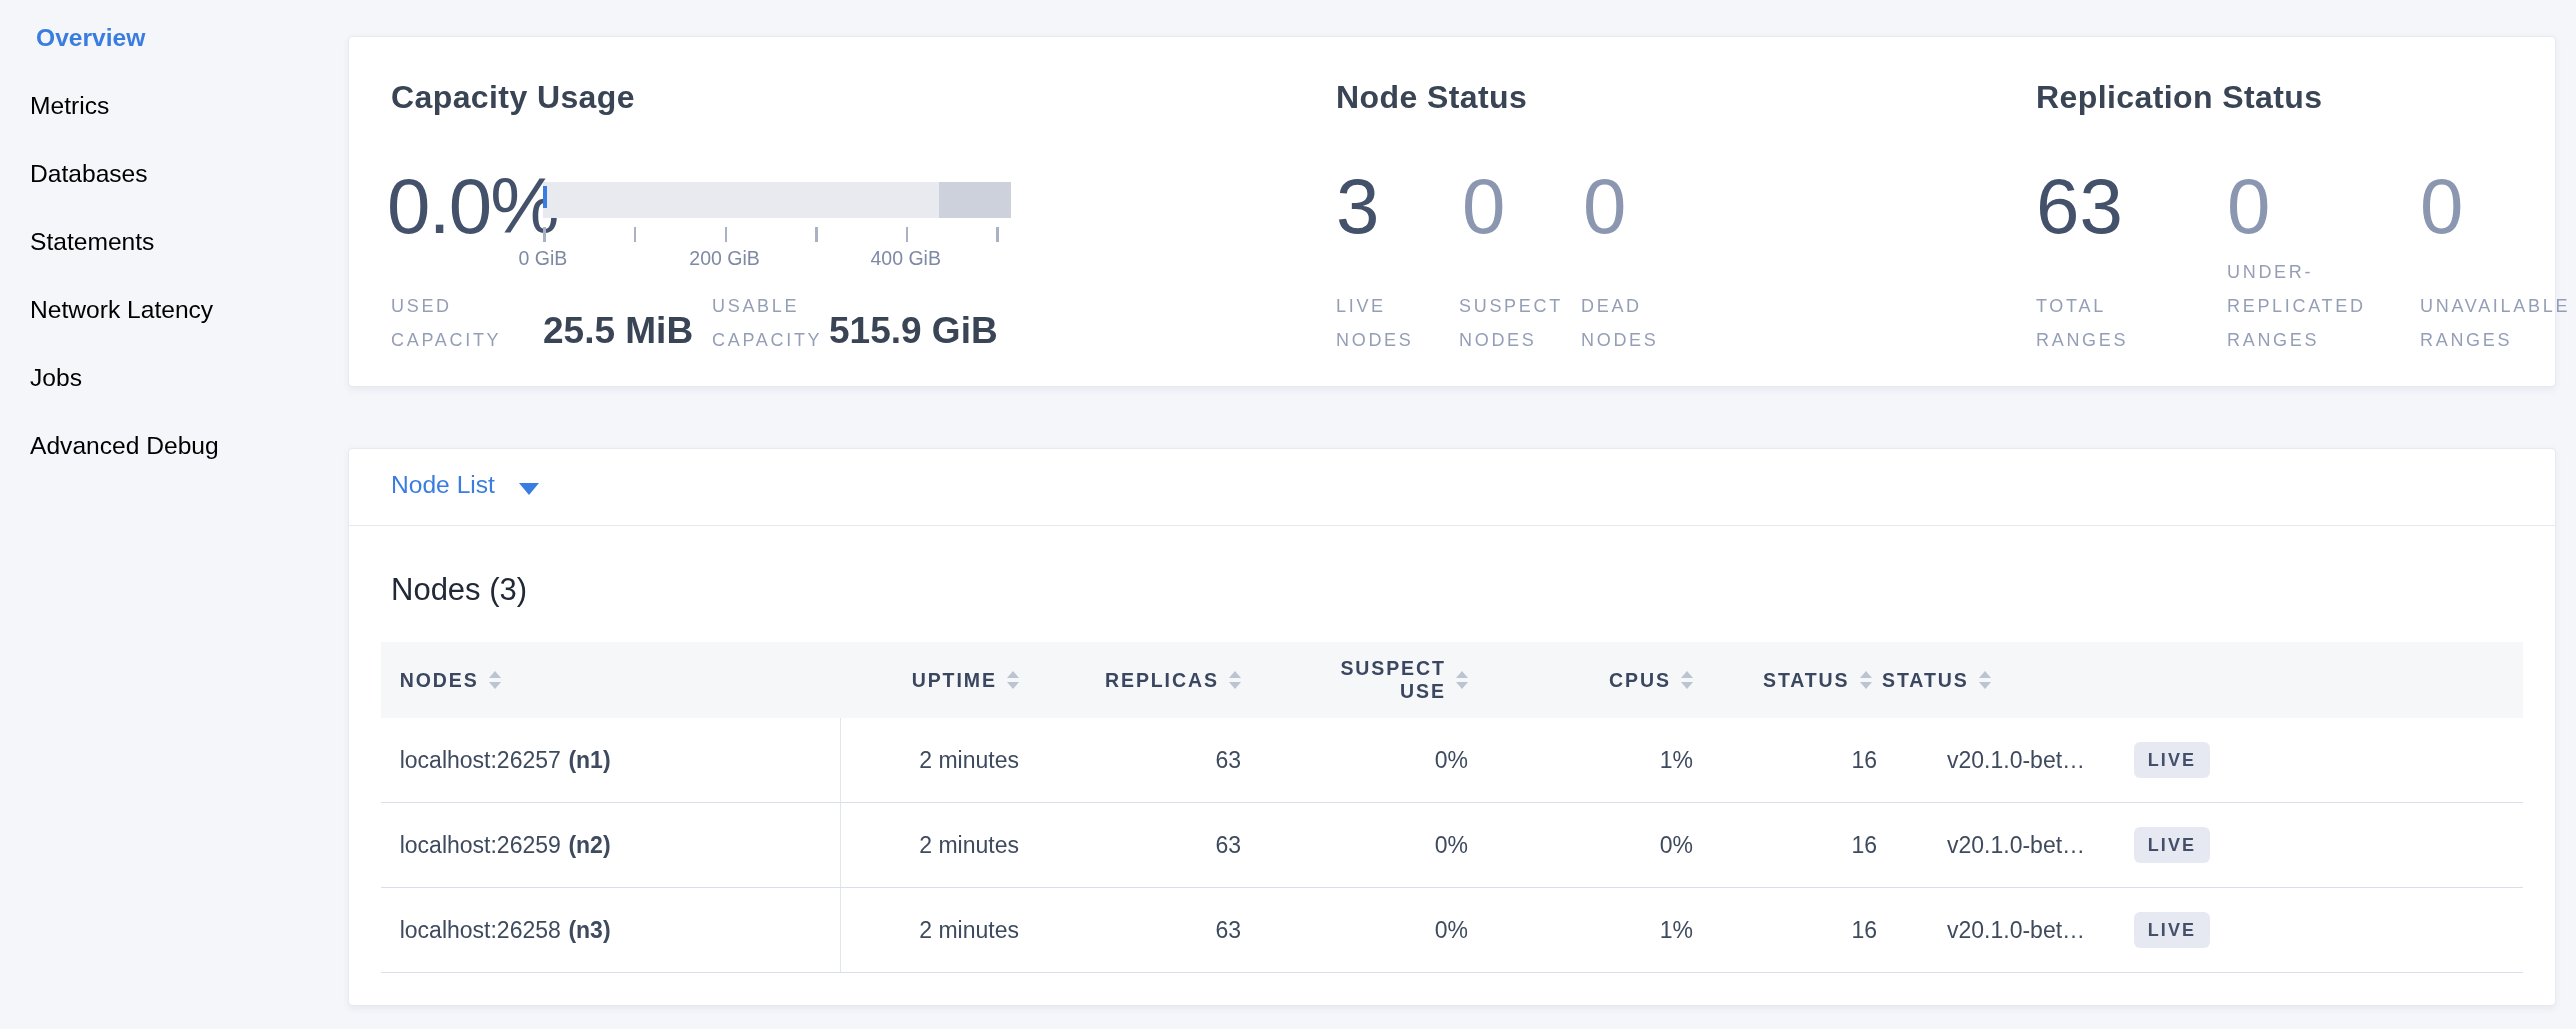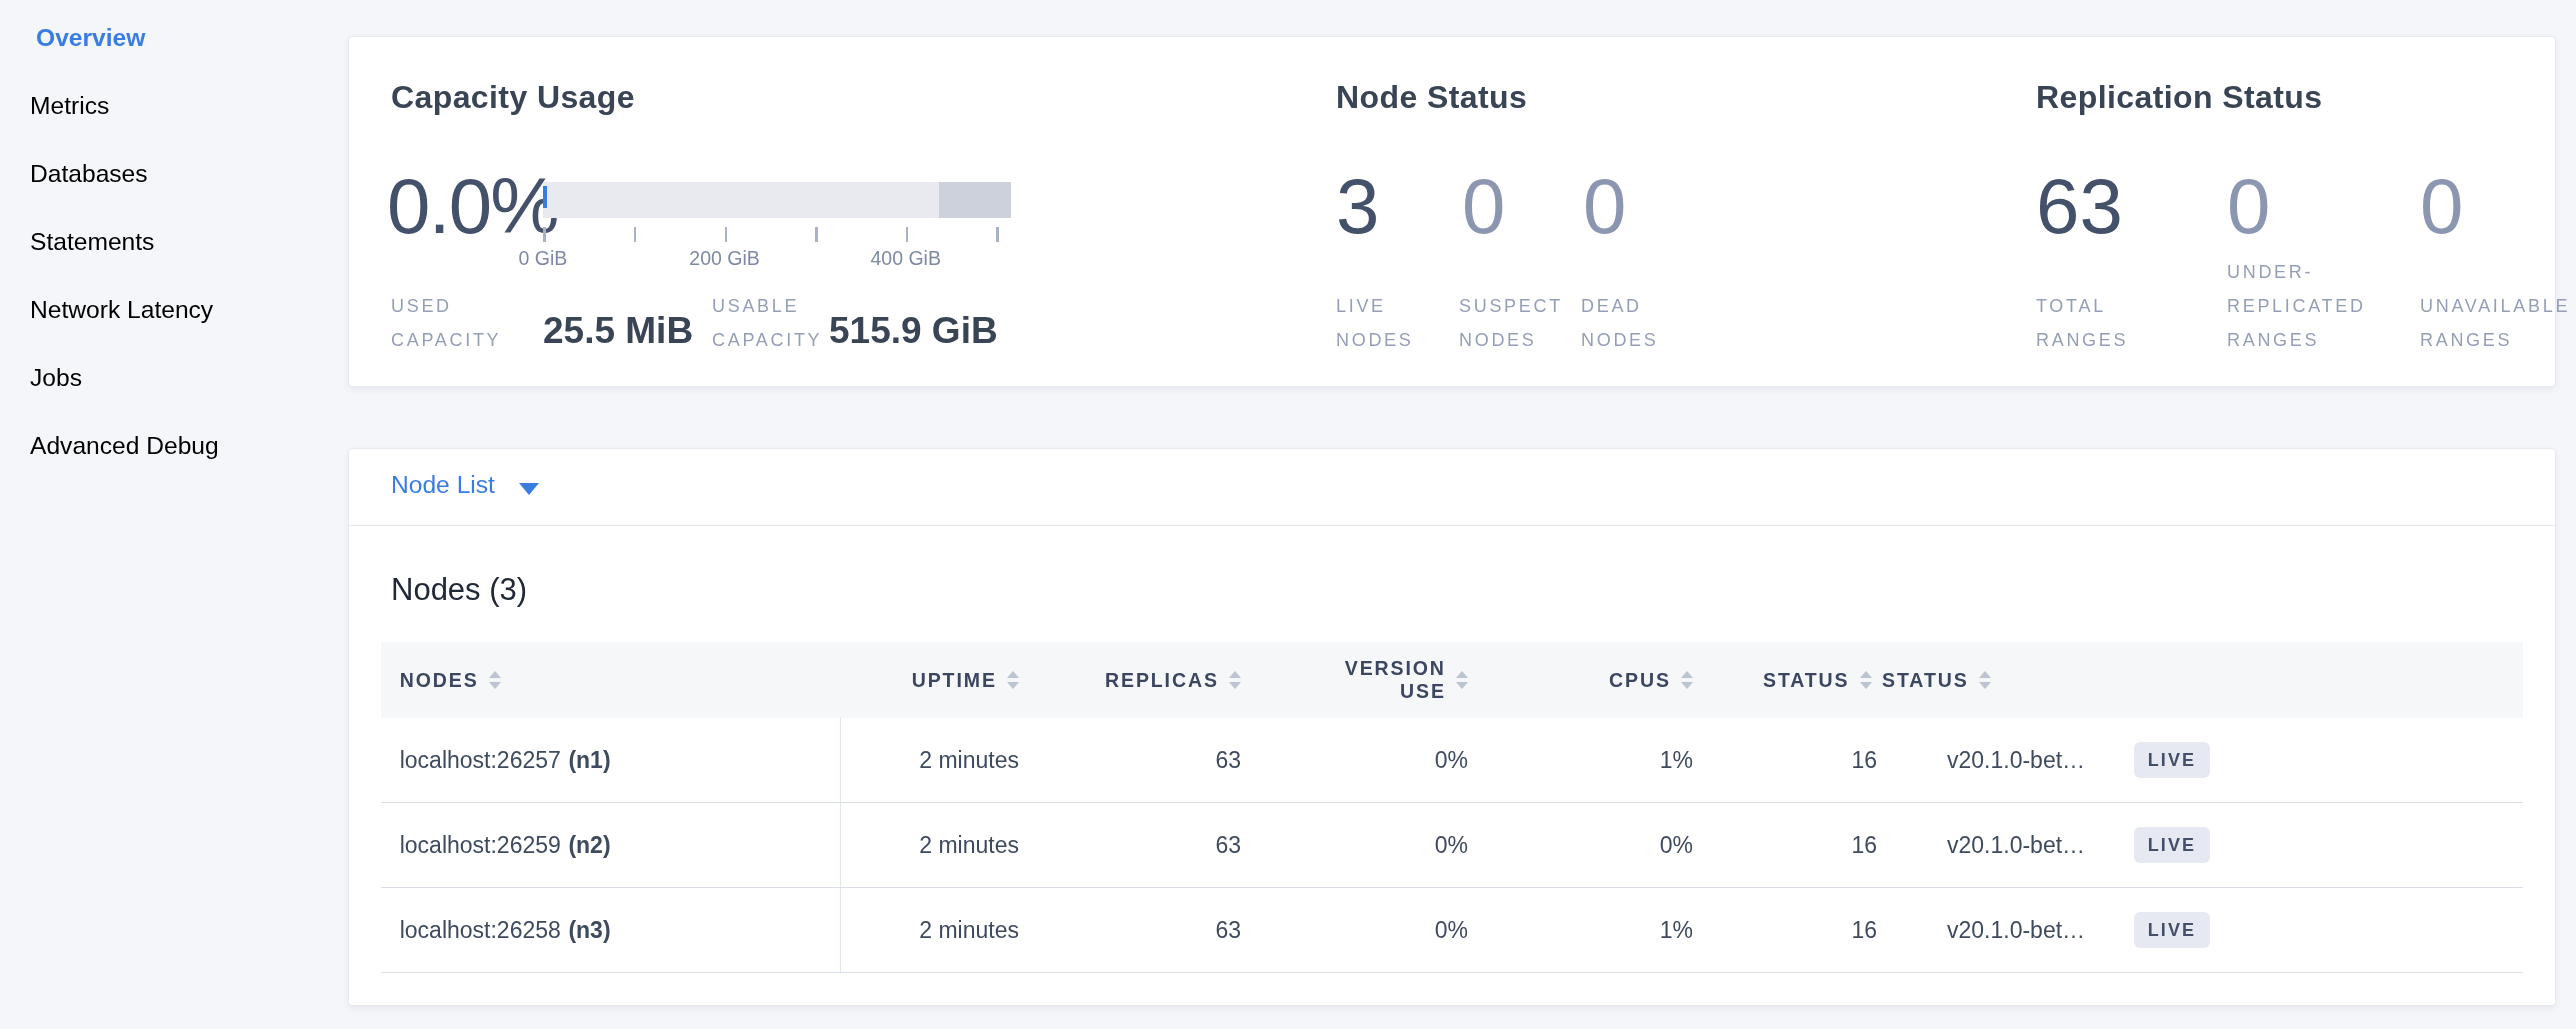--- a/index.html
+++ b/index.html
@@ -204,21 +204,21 @@
           </span>
         </div>
       <div class="th right">
           <span class="txt">REPLICAS</span>
           <span class="sort">
             <i class="up"></i>
             <i class="dn"></i>
           </span>
         </div>
       <div class="th right wrap">
-          <span class="txt">VERSION USE</span>
+          <span class="txt">SUSPECT USE</span>
           <span class="sort">
             <i class="up"></i>
             <i class="dn"></i>
           </span>
         </div>
       <div class="th right">
           <span class="txt">CPUS</span>
           <span class="sort">
             <i class="up"></i>
             <i class="dn"></i>

